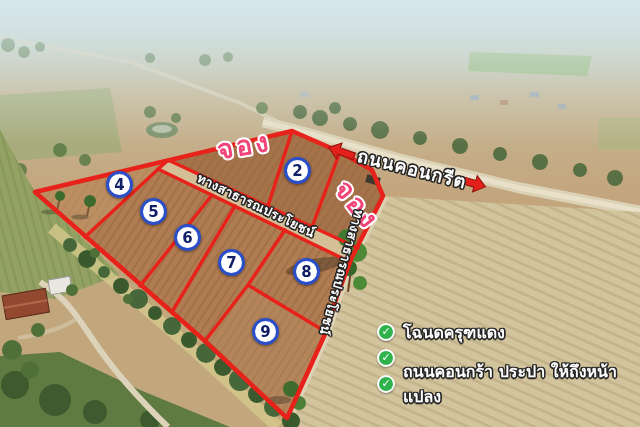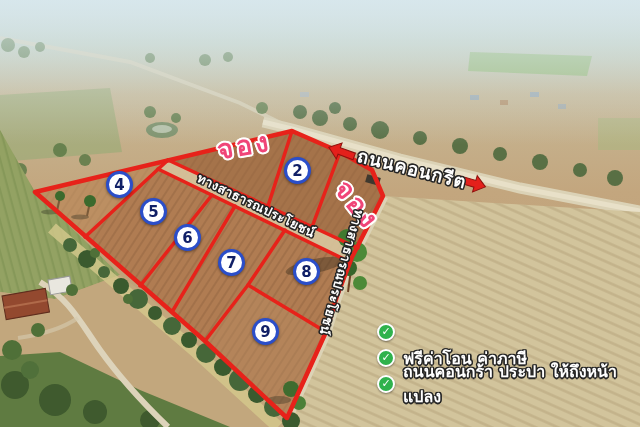--- a/index.html
+++ b/index.html
@@ -242,24 +242,24 @@
   <div class="badge" style="left:106px;top:171px;">4</div>
   <div class="badge" style="left:140px;top:198px;">5</div>
   <div class="badge" style="left:174px;top:224px;">6</div>
   <div class="badge" style="left:218px;top:249px;">7</div>
   <div class="badge" style="left:293px;top:258px;">8</div>
   <div class="badge" style="left:252px;top:318px;">9</div>
 
   <div class="features">
     <div class="feature-row">
       <span class="check">✓</span>
+      <span class="feature-text outline-dark">โฉนดครุฑแดง</span>
     </div>
     <div class="feature-row">
       <span class="check">✓</span>
-      <span class="feature-text outline-dark">ฟรีค่าโอน ค่าภาษี</span>
     </div>
     <div class="feature-row">
       <span class="check">✓</span>
       <span class="feature-text outline-dark">ถนนคอนกร้า ประปา ให้ถึงหน้าแปลง</span>
     </div>
   </div>
 
 </div>
 
 </body></html>

